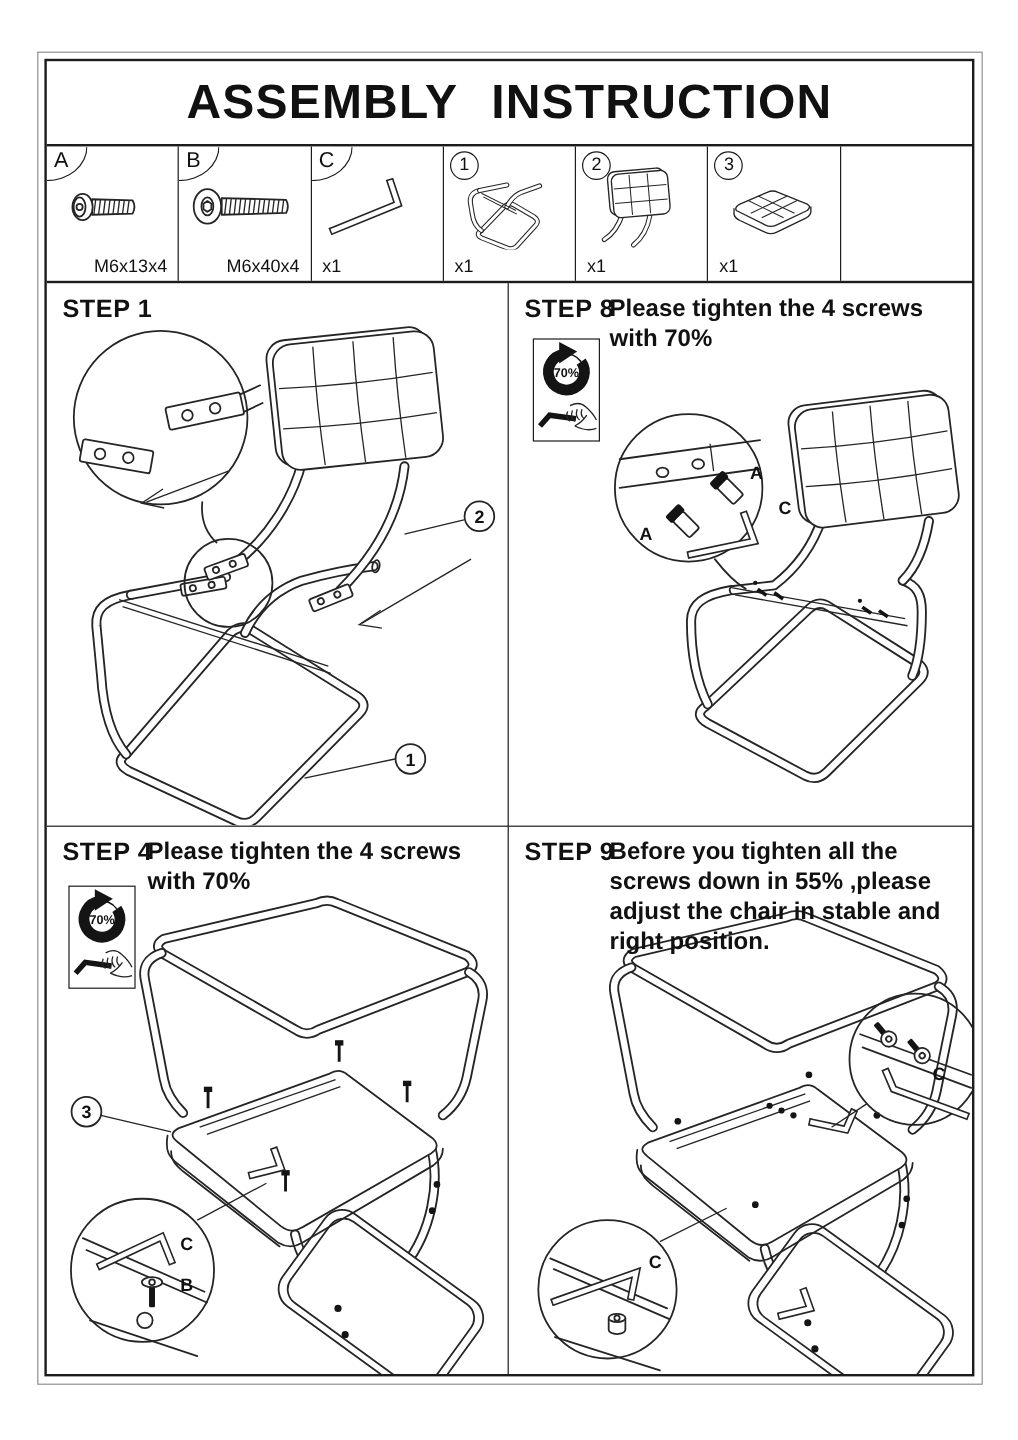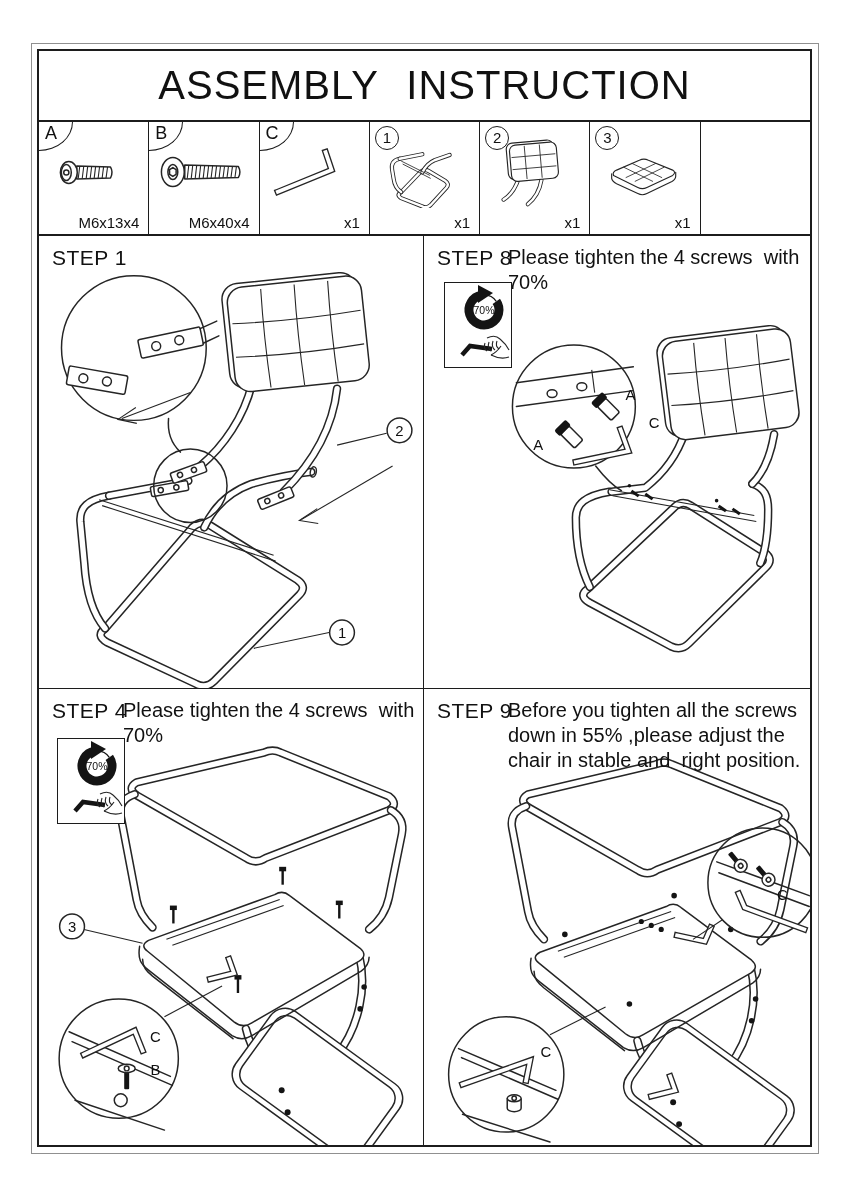--- a/index.html
+++ b/index.html
@@ -1,35 +1,35 @@
 <!DOCTYPE html>
 <html><head>
 <meta charset="utf-8">
 <style>
   html,body{margin:0;padding:0;background:#fff;}
   body{width:848px;height:1200px;position:relative;font-family:"Liberation Sans",sans-serif;color:#111;}
   .outer{position:absolute;left:31px;top:43px;width:786px;height:1109px;border:1px solid #909090;background:#fff;}
   .sheet{position:absolute;left:5px;top:5px;right:6px;bottom:6px;border:2px solid #1c1c1c;display:flex;flex-direction:column;}
   .titleRow{height:69px;border-bottom:2px solid #1c1c1c;display:flex;align-items:center;justify-content:center;}
-  .title{font-size:40px;font-weight:normal;letter-spacing:1px;word-spacing:16px;}
+  .title{font-size:40px;font-weight:bold;letter-spacing:1px;word-spacing:16px;}
   .partsRow{height:112px;border-bottom:2px solid #1c1c1c;display:flex;}
   .partCell{flex:1;border-right:1.6px solid #1c1c1c;position:relative;overflow:hidden;}
   .partCell:last-child{border-right:none;}
   .cornerTag{position:absolute;top:0;left:0;width:34px;height:29px;border-right:1.4px solid #1c1c1c;border-bottom:1.4px solid #1c1c1c;border-bottom-right-radius:100% 100%;font-size:18px;padding:1px 0 0 6px;box-sizing:border-box;background:transparent;}
   .circTag{position:absolute;top:4px;left:5px;width:22px;height:22px;border:1.6px solid #1c1c1c;border-radius:50%;text-align:center;line-height:22px;font-size:15px;background:#fff;}
   .partImg{position:absolute;left:0;top:14px;width:100%;height:72px;}
   .partMeta{position:absolute;bottom:3px;left:9px;right:9px;display:flex;justify-content:flex-end;font-size:15px;}
-  .qtyOnly{justify-content:flex-end;}
+  .qtyOnly{justify-content:flex-start;}
   .stepsGrid{flex:1;display:grid;grid-template-columns:386fr 387fr;grid-template-rows:456fr 459fr;}
-  .stepCell{position:relative;overflow:hidden;}
+  .stepCell{position:relative;overflow:hidden;font-weight:bold;}
   .bR{border-right:1.6px solid #1c1c1c;}
   .bB{border-bottom:1.6px solid #1c1c1c;}
   .stepHead{position:absolute;top:10px;left:13px;font-size:21px;letter-spacing:.5px;z-index:3;}
   .stepInstr{position:absolute;top:9px;left:84px;right:4px;font-size:20px;line-height:1.25;white-space:pre-wrap;z-index:3;}
-  .torqueBox{position:absolute;left:20px;top:46px;width:54px;height:84px;border:1.6px solid #1c1c1c;z-index:3;background:#fff;padding-left:12px;}
+  .torqueBox{position:absolute;left:20px;top:46px;width:54px;height:84px;border:1.6px solid #1c1c1c;z-index:3;background:#fff;}
   .tb2{left:18px;top:49px;}
   .diagram{position:absolute;left:0;top:0;width:100%;height:100%;}
   
   .tO{fill:none;stroke:#252525;stroke-width:8.5;stroke-linecap:round;stroke-linejoin:round}
   .tI{fill:none;stroke:#fff;stroke-width:5.4;stroke-linecap:round;stroke-linejoin:round}
   .kO{fill:none;stroke:#252525;stroke-width:6.5;stroke-linecap:square;stroke-linejoin:miter}
   .kI{fill:none;stroke:#fff;stroke-width:3.8;stroke-linecap:square;stroke-linejoin:miter}
   .mO{fill:none;stroke:#252525;stroke-width:5.5;stroke-linecap:round;stroke-linejoin:round}
   .mI{fill:none;stroke:#fff;stroke-width:3.2;stroke-linecap:round;stroke-linejoin:round}
   .ln{fill:none;stroke:#252525;stroke-width:1.5;stroke-linecap:round;stroke-linejoin:round}

